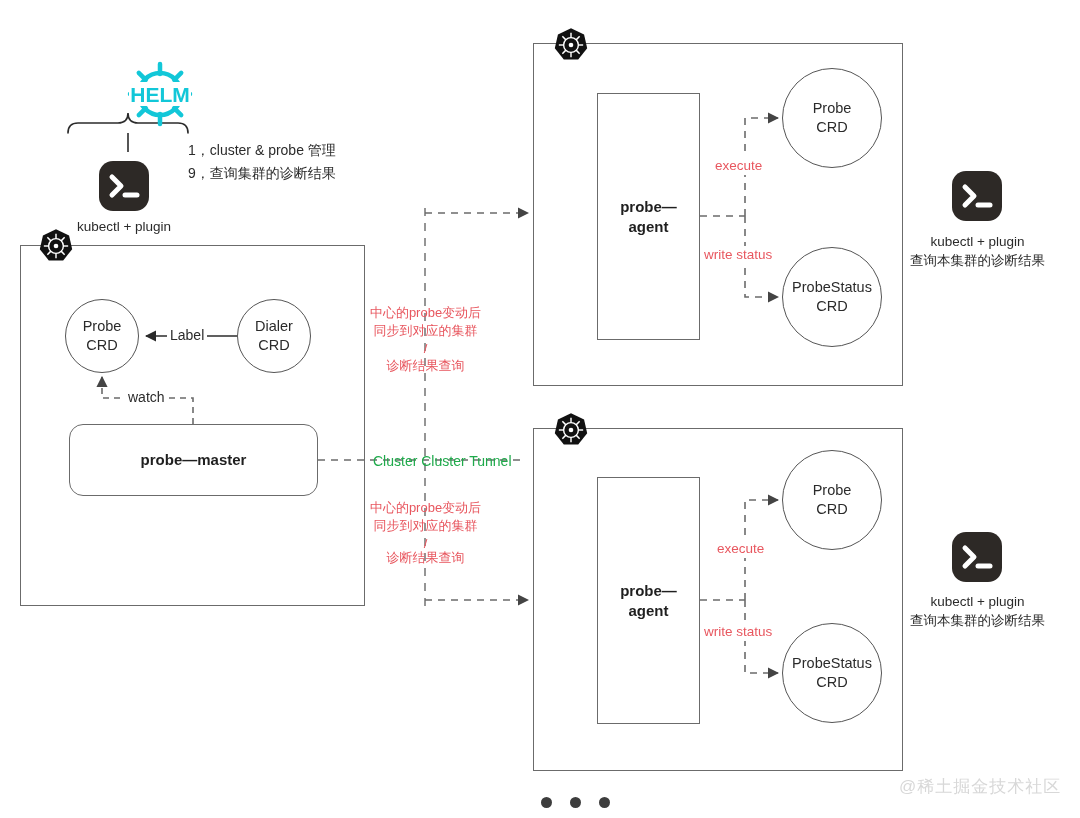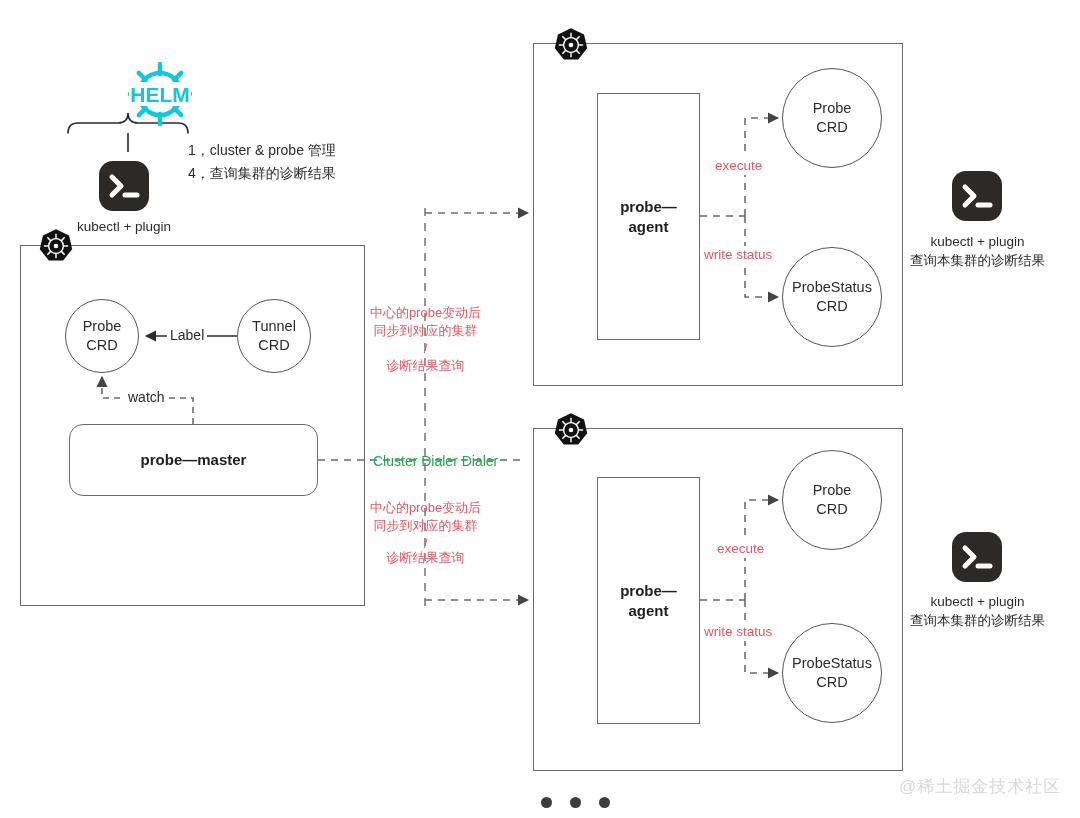--- a/index.html
+++ b/index.html
@@ -161,21 +161,21 @@
   <div class="term-icon" style="left:99px; top:161px;">
     <svg width="50" height="50" viewBox="0 0 50 50">
       <rect x="0" y="0" width="50" height="50" rx="14" fill="#2d2926"></rect>
       <path d="M13 16 L22 25 L13 34" fill="none" stroke="#ffffff" stroke-width="5" stroke-linecap="round" stroke-linejoin="round"></path>
       <line x1="26" y1="34" x2="38" y2="34" stroke="#ffffff" stroke-width="5" stroke-linecap="round"></line>
     </svg>
   </div>
   <div class="cap" style="left:50px; top:217px; width:148px;">kubectl + plugin</div>
 
   <div class="list-text" style="left:188px; top:139px;">1，cluster &amp; probe 管理</div>
-  <div class="list-text" style="left:188px; top:162px;">4，查询集群的诊断结果</div>
+  <div class="list-text" style="left:188px; top:162px;">9，查询集群的诊断结果</div>
 
   <div class="box" style="left:20px; top:245px; width:345px; height:361px;"></div>
 
   <div class="k8s-logo" style="left:38px; top:228px;">
     <svg width="36" height="36" viewBox="0 0 40 40">
       <path d="M20 1.5 L34.5 8.2 L38 23.5 L28 36 L12 36 L2 23.5 L5.5 8.2 Z" fill="#111111"></path>
       <g stroke="#ffffff" stroke-width="1.6" fill="none">
         <circle cx="20" cy="20" r="8.2"></circle>
         <circle cx="20" cy="20" r="2.6" fill="#ffffff" stroke="none"></circle>
         <line x1="20" y1="6.5" x2="20" y2="12"></line>
@@ -189,38 +189,38 @@
       </g>
     </svg>
   </div>
 
   <div class="circle" style="left:65px; top:299px; width:74px; height:74px;">
     <span class="crd-text">Probe</span>
     <span class="crd-text">CRD</span>
   </div>
 
   <div class="circle" style="left:237px; top:299px; width:74px; height:74px;">
-    <span class="crd-text">Tunnel</span>
+    <span class="crd-text">Dialer</span>
     <span class="crd-text">CRD</span>
   </div>
 
   <div class="lbl" style="left:167px; top:326px; font-size:14px; background:#fff; padding:0 3px;">Label</div>
 
   <div class="lbl" style="left:125px; top:388px; font-size:14px; background:#fff; padding:0 3px;">watch</div>
 
   <div class="inner-box" style="left:69px; top:424px; width:249px; height:72px; border-radius:14px;">
     <span class="node-title">probe—master</span>
   </div>
 
   <div class="lbl lbl-red lbl-center" style="left:348px; top:304px; width:155px; font-size:13px;">中心的probe变动后</div>
   <div class="lbl lbl-red lbl-center" style="left:348px; top:322px; width:155px; font-size:13px;">同步到对应的集群</div>
   <div class="lbl lbl-red lbl-center" style="left:348px; top:340px; width:155px; font-size:13px;">/</div>
   <div class="lbl lbl-red lbl-center" style="left:348px; top:357px; width:155px; font-size:13px;">诊断结果查询</div>
 
-  <div class="lbl lbl-green" style="left:373px; top:452px; font-size:14px;">Cluster Dialer Dialer</div>
+  <div class="lbl lbl-green" style="left:373px; top:452px; font-size:14px;">Cluster Cluster Tunnel</div>
 
   <div class="lbl lbl-red lbl-center" style="left:348px; top:499px; width:155px; font-size:13px;">中心的probe变动后</div>
   <div class="lbl lbl-red lbl-center" style="left:348px; top:517px; width:155px; font-size:13px;">同步到对应的集群</div>
   <div class="lbl lbl-red lbl-center" style="left:348px; top:535px; width:155px; font-size:13px;">/</div>
   <div class="lbl lbl-red lbl-center" style="left:348px; top:549px; width:155px; font-size:13px;">诊断结果查询</div>
 
   <div class="box" style="left:533px; top:43px; width:370px; height:343px;"></div>
 
   <div class="k8s-logo" style="left:553px; top:27px;">
     <svg width="36" height="36" viewBox="0 0 40 40">

